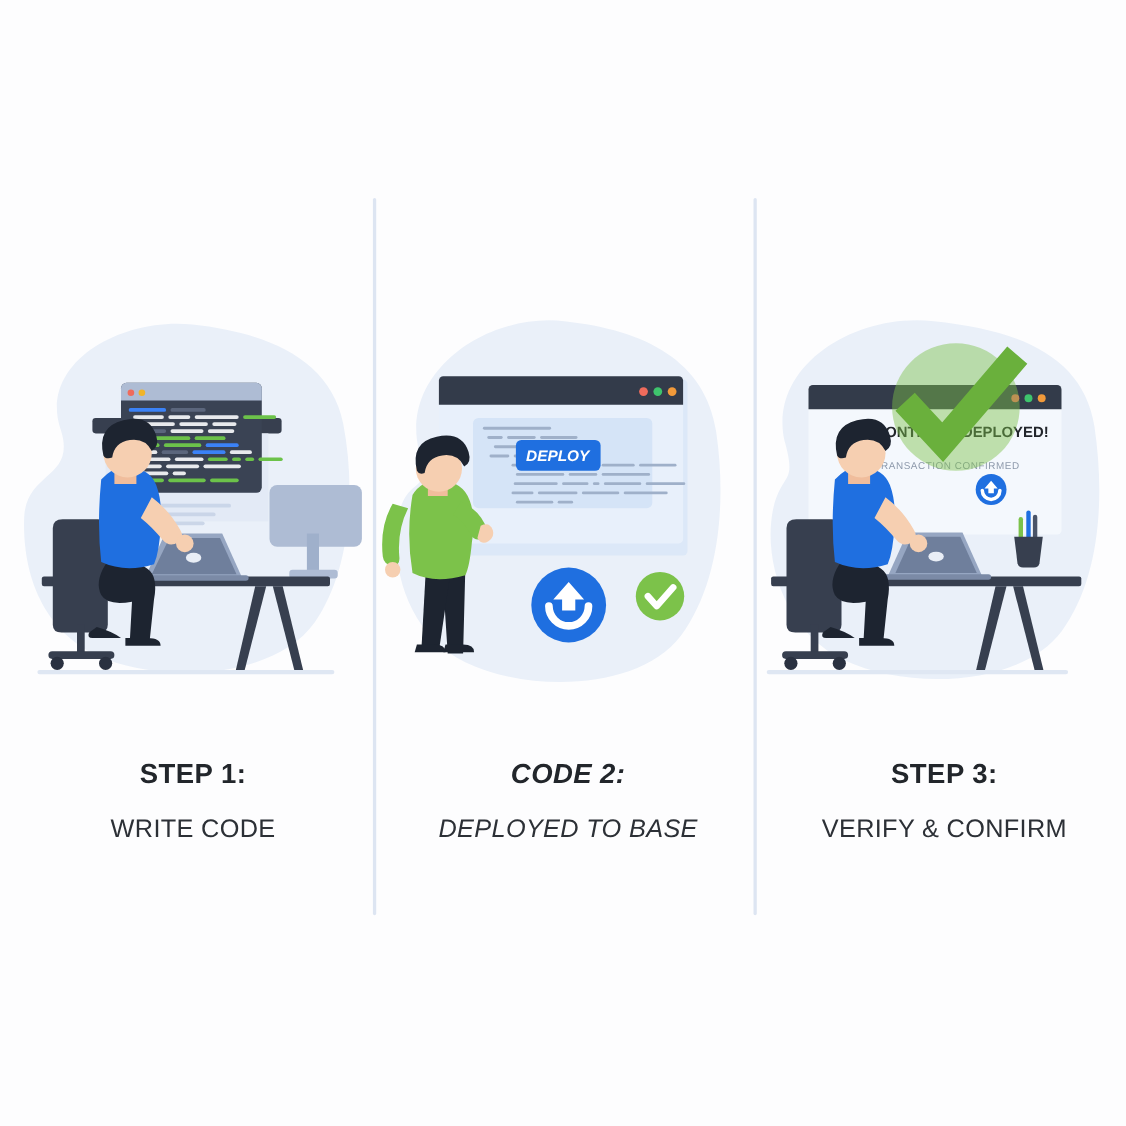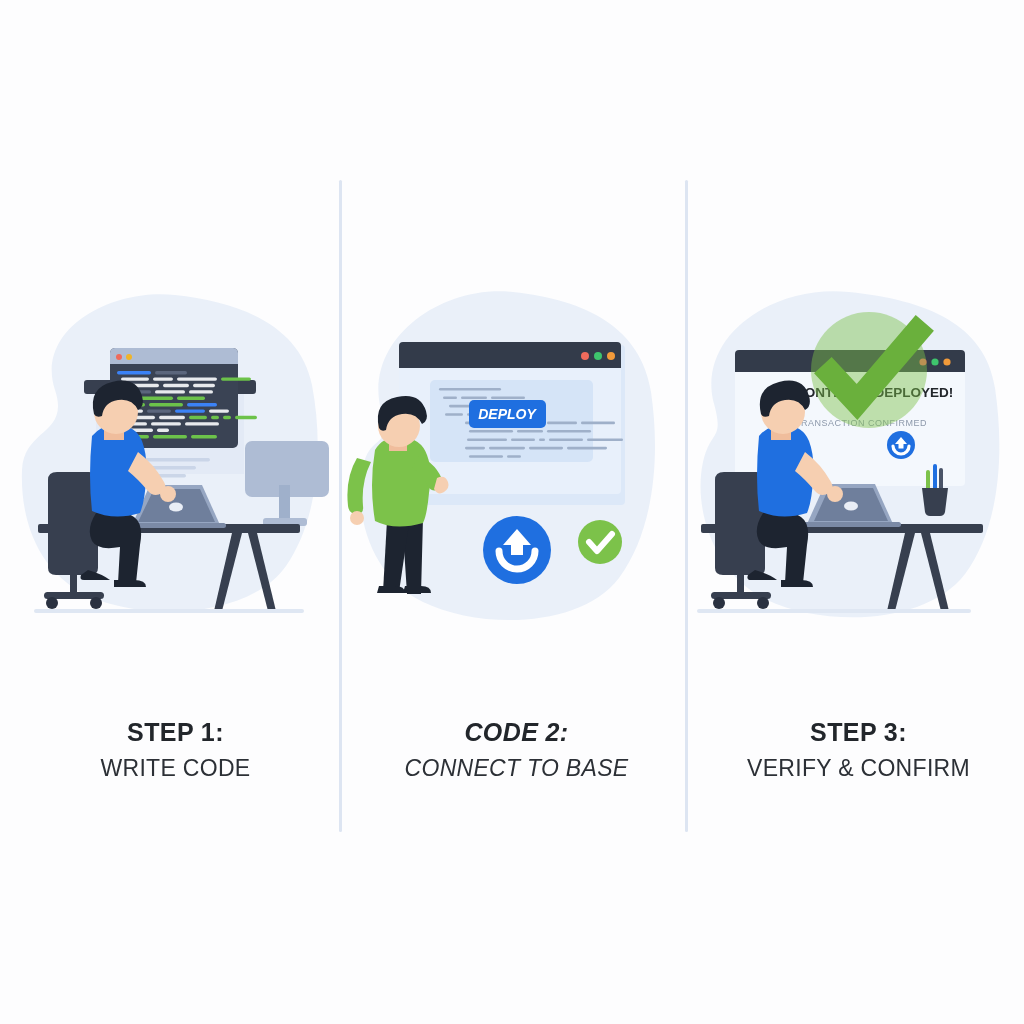--- a/index.html
+++ b/index.html
@@ -44,39 +44,39 @@
   .art {
     position: absolute;
     left: 0;
     top: 270px;
     width: 341px;
     height: 370px;
   }
   .caption {
     position: absolute;
     left: 0;
-    top: 716px;
+    top: 688px;
     width: 351px;
     text-align: center;
     color: #22262b;
   }
   .caption .step {
     display: block;
     font-size: 25px;
     font-weight: bold;
     letter-spacing: 0.4px;
     line-height: 32px;
   }
   .caption .desc {
     display: block;
     font-size: 23px;
     font-weight: 500;
     letter-spacing: 0.3px;
     line-height: 34px;
-    margin-top: 3px;
+    margin-top: 16px;
     color: #2c3036;
   }
   svg { display: block; }
 </style>
 </head>
 <body>
 
 <div id="stage">
 
   <div class="divider" id="divider-1"></div>
@@ -257,21 +257,21 @@
           <path d="M30 192 q-10 20 -8 44 q1 8 -6 8 q-8 0 -9 -8 q-3 -28 9 -48 z" fill="#7cc24a"></path>
           <circle cx="16" cy="248" r="7" fill="#f6cfb1"></circle>
           <path d="M48 163 h18 v18 h-18 z" fill="#f0bd9c"></path>
           <circle cx="58" cy="156" r="21" fill="#f6cfb1"></circle>
           <path d="M38 158 q-6 -26 18 -31 q23 -5 29 14 q3 10 -4 13 q-6 -12 -20 -10 q-14 2 -16 16 q-5 2 -7 -2 z" fill="#1d2430"></path>
         </g>
       </svg>
     </div>
     <div class="caption">
       <span class="step">CODE 2:</span>
-      <span class="desc">CONNECT TO BASE</span>
+      <span class="desc">DEPLOYED TO BASE</span>
     </div>
   </div>
 
   <div class="panel" id="panel-3">
     <div class="art">
       <svg viewBox="0 0 341 370" width="341" height="370">
         <path fill="#eaf0f9" d="M30 130 C 16 64, 92 14, 166 22 C 244 30, 302 54, 312 118 C 322 186, 316 258, 282 304 C 244 354, 144 358, 84 330 C 30 304, 10 238, 20 192 C 28 158, 42 172, 30 130 Z"></path>
 
         <g>
           <rect x="52" y="80" width="230" height="136" rx="4" fill="#f4f8fd"></rect>

